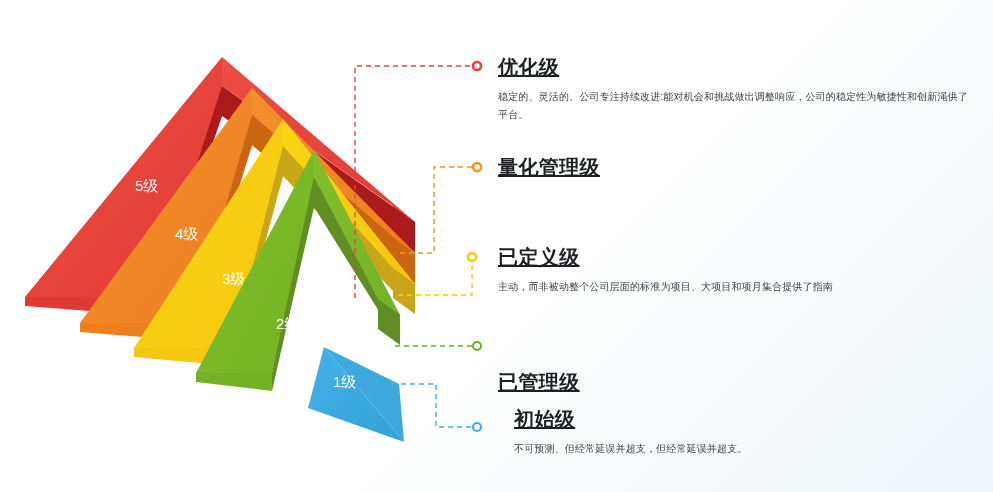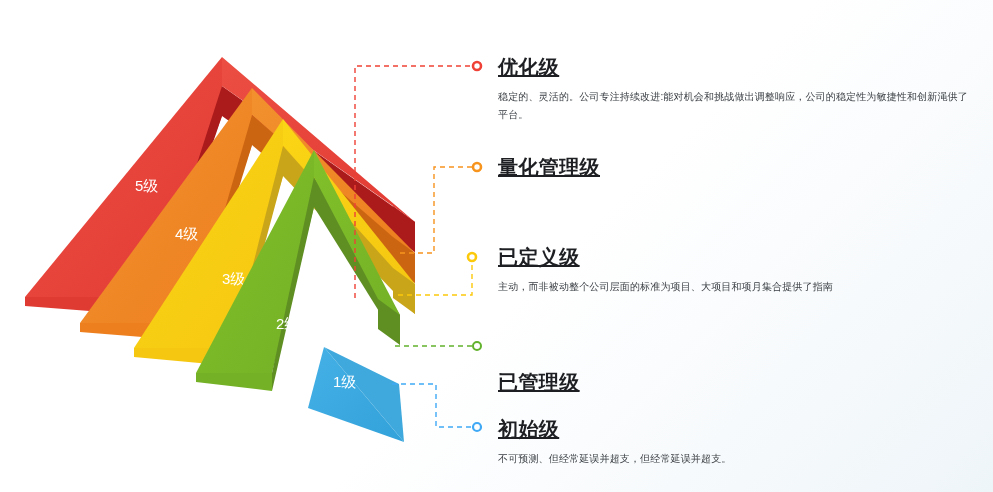--- a/index.html
+++ b/index.html
@@ -46,21 +46,21 @@
     color: #3c4045;
     margin: 0;
     line-height: 1.75;
     letter-spacing: 0.15px;
     max-width: 472px;
   }
   .p-opt  { top: 55px; }
   .p-quant{ top: 155px; text-align: center; }
   .p-def  { top: 245px; }
   .p-man  { top: 335px; margin-top: 35px; }
-  .p-init { top: 417px; }
+  .p-init { top: 407px; margin-left: 16px; }
 </style>
 </head>
 <body>
 
 <div id="page">
 
   <svg id="pyramid-svg" viewBox="0 0 993 492">
     <defs>
       <linearGradient id="g5" x1="0" y1="0" x2="1" y2="1">
         <stop offset="0%" stop-color="#ec4e43"></stop>

